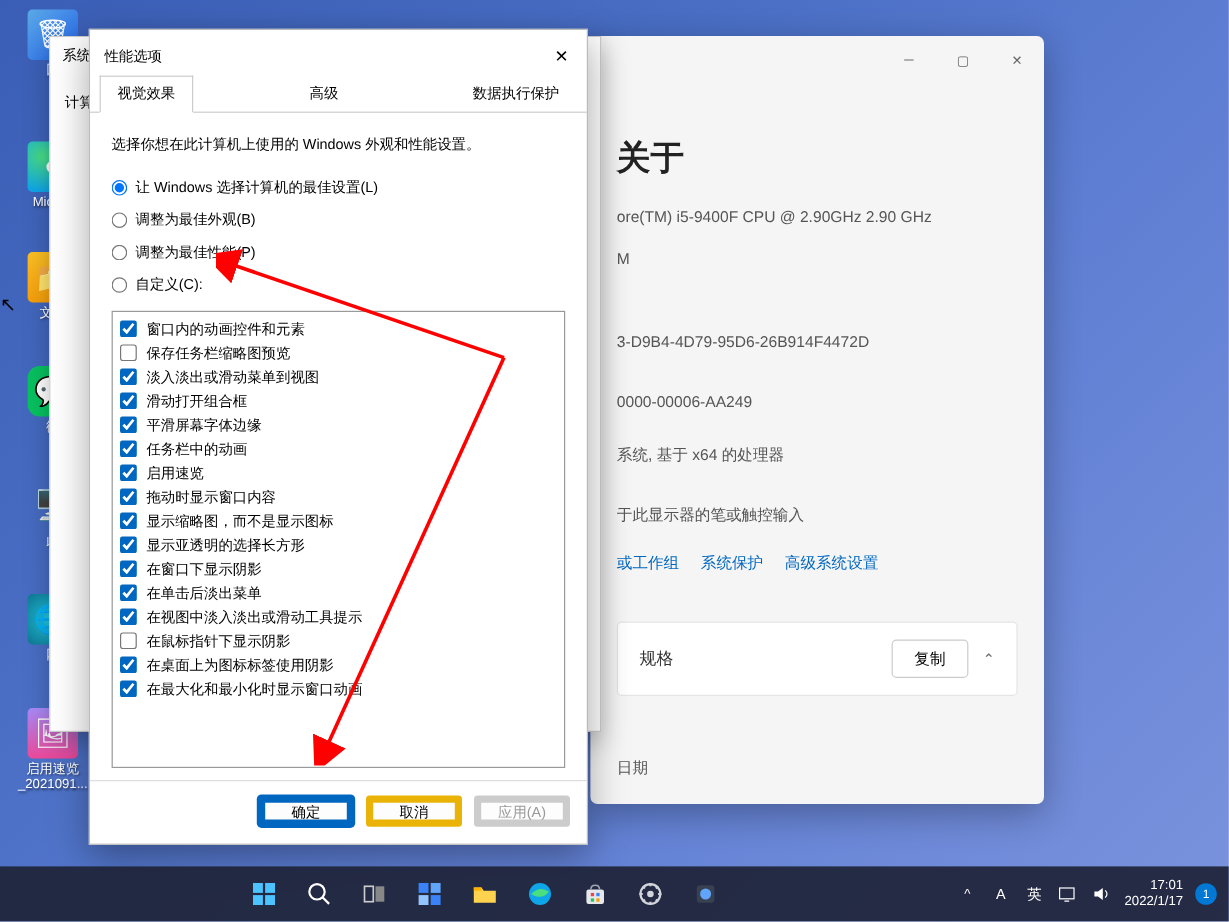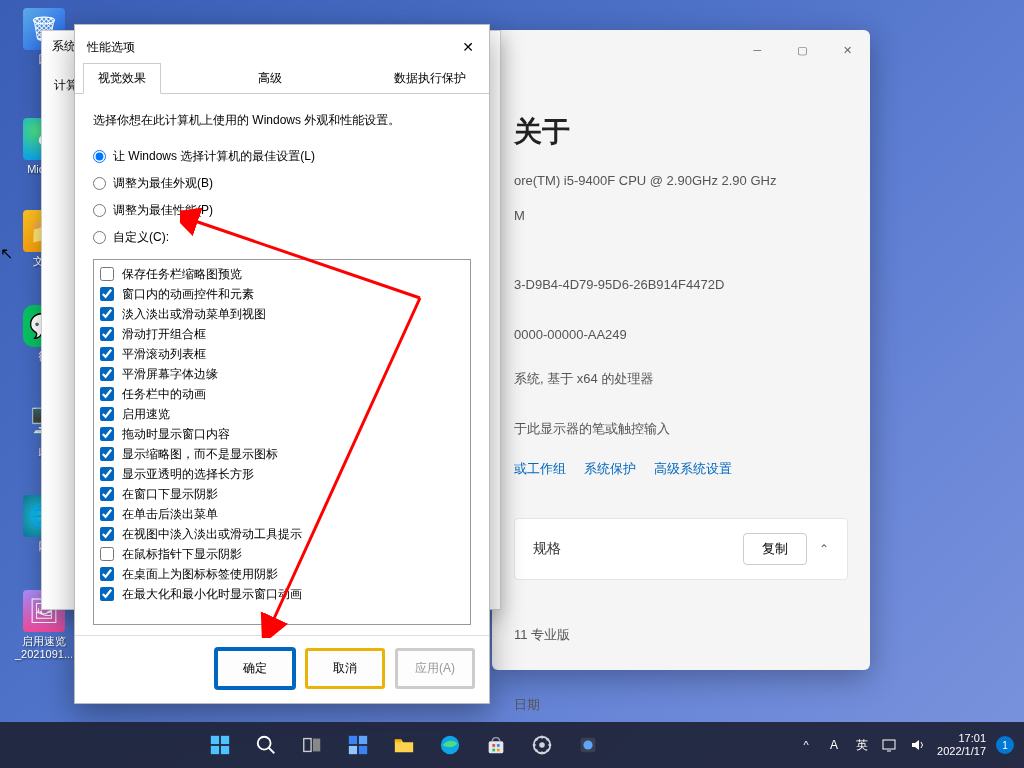--- a/index.html
+++ b/index.html
@@ -40,21 +40,21 @@
 .perf-tabline { border-top: 1px solid #ccc; margin-top: -1px; }
 .perf-body { padding: 12px 18px 10px; font-size: 12px; flex: 1; display: flex; flex-direction: column; }
 .perf-desc { margin: 6px 0 14px; }
 .radio-row { display: flex; align-items: center; margin: 5px 0; cursor: pointer; }
 .radio-row input { margin-right: 7px; }
 .check-list { border: 1px solid #999; margin-top: 8px; flex: 1; overflow-y: auto; padding: 4px 6px; }
 .check-item { display: flex; align-items: center; padding: 1.5px 0; cursor: pointer; }
 .check-item input[type=checkbox] { width: 14px; height: 14px; margin-right: 8px; accent-color: #0067c0; }
 .check-item span { font-size: 12px; }
 .perf-buttons { display: flex; justify-content: flex-end; gap: 10px; padding: 12px 14px 14px; border-top: 1px solid #ddd; }
-.perf-buttons button { width: 80px; height: 41px; font-size: 12px; border: 3px solid #eab308; background: #fdfdfd; border-radius: 3px; cursor: pointer; }
+.perf-buttons button { width: 80px; height: 26px; font-size: 12px; border: 6px solid #eab308; background: #fdfdfd; border-radius: 3px; cursor: pointer; }
 .perf-buttons button.primary { border-color: #0067c0; box-shadow: 0 0 0 1px #0067c0; }
 .perf-buttons button:disabled { color: #999; border-color: #ccc; }
 
 
 .arrow-svg { position: absolute; z-index: 30; pointer-events: none; }
 
 
 .taskbar { position: absolute; left: 0; right: 0; bottom: 0; height: 46px; background: rgba(30,35,55,.92); display: flex; align-items: center; padding: 0 10px; z-index: 50; }
 .tb-center { flex: 1; display: flex; justify-content: center; gap: 6px; }
 .tb-item { width: 40px; height: 40px; display: flex; align-items: center; justify-content: center; cursor: pointer; border-radius: 4px; color: white; }
@@ -104,34 +104,33 @@
   <div class="settings-titlebar">
     <div class="win-btn">─</div>
     <div class="win-btn">▢</div>
     <div class="win-btn">✕</div>
   </div>
   <div class="settings-body">
     <div class="settings-title">关于</div>
     <div class="settings-line">ore(TM) i5-9400F CPU @ 2.90GHz   2.90 GHz</div>
     <div class="settings-line">M</div>
     <div class="settings-line" style="margin-top:50px">3-D9B4-4D79-95D6-26B914F4472D</div>
-    <div class="settings-line" style="margin-top:30px">0000-00000-AA249</div>
+    <div class="settings-line" style="margin-top:30px">0000-00006-AA249</div>
     <div class="settings-line" style="margin-top:25px">系统, 基于 x64 的处理器</div>
     <div class="settings-line" style="margin-top:30px">于此显示器的笔或触控输入</div>
     <div class="settings-links">
       <span>或工作组</span>
       <span>系统保护</span>
       <span>高级系统设置</span>
     </div>
     <div class="spec-row">
       <div class="label">规格</div>
       <button>复制</button>
       <div class="chev">⌃</div>
     </div>
-    <div class="settings-line edition">11 专业版</div>
     <div class="settings-line" style="margin-top:50px">日期</div>
   </div>
 </div>
 
 <div class="sysprops">
   <div class="sysprops-title">系统</div>
   <div style="padding:16px 12px;font-size:12px">计算</div>
 </div>
 
 <div class="perf-dialog">
@@ -158,38 +157,34 @@
     <label class="radio-row">
       <input type="radio" name="perfmode" style="">
       <span>调整为最佳性能(P)</span>
     </label>
     <label class="radio-row">
       <input type="radio" name="perfmode" style="">
       <span>自定义(C):</span>
     </label>
     <div class="check-list" id="check-list">
         <label class="check-item">
+          <input type="checkbox" checked="" style="">
+          <span>窗口内的动画控件和元素</span>
+        </label>
+        <label class="check-item">
           <input type="checkbox" style="">
           <span>保存任务栏缩略图预览</span>
         </label>
         <label class="check-item">
           <input type="checkbox" checked="" style="">
-          <span>窗口内的动画控件和元素</span>
-        </label>
-        <label class="check-item">
-          <input type="checkbox" checked="" style="">
           <span>淡入淡出或滑动菜单到视图</span>
         </label>
         <label class="check-item">
           <input type="checkbox" checked="" style="">
           <span>滑动打开组合框</span>
-        </label>
-        <label class="check-item">
-          <input type="checkbox" checked="" style="">
-          <span>平滑滚动列表框</span>
         </label>
         <label class="check-item">
           <input type="checkbox" checked="" style="">
           <span>平滑屏幕字体边缘</span>
         </label>
         <label class="check-item">
           <input type="checkbox" checked="" style="">
           <span>任务栏中的动画</span>
         </label>
         <label class="check-item">

